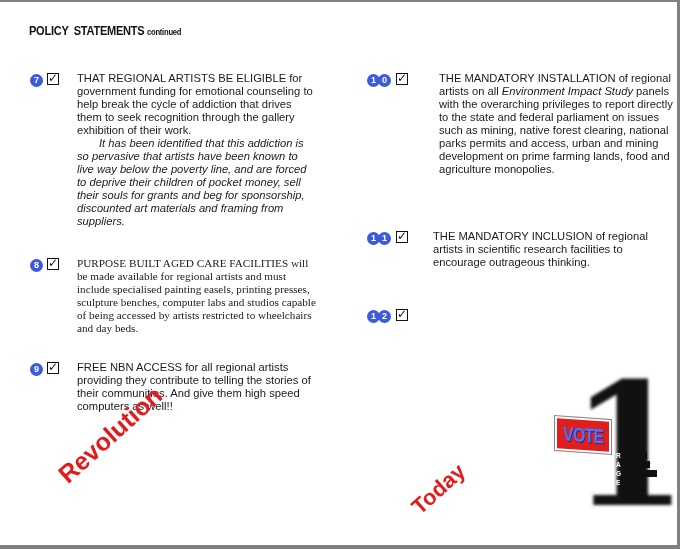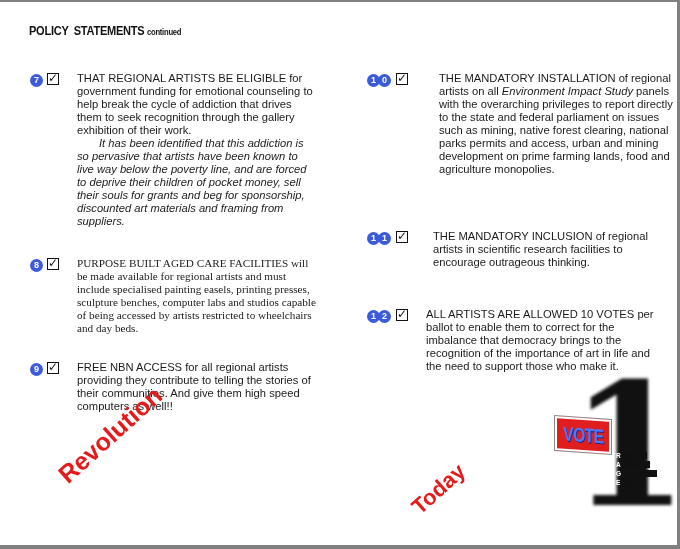--- a/index.html
+++ b/index.html
@@ -151,23 +151,20 @@
     <p>THE MANDATORY INCLUSION of regional artists in scientific research facilities to encourage outrageous thinking.</p>
   </div>
 </div>
 
 <div class="item" style="left:367px; top:308px; width:290px; height:70px;">
   <div class="badge" style="left:0;">
     <div class="dot">1</div>
     <div class="dot">2</div>
   </div>
   <div class="check" style="left:29px;">✓</div>
-  <div class="text" style="left:59px; width:235px;">
-    <p>ALL ARTISTS ARE ALLOWED 10 VOTES per ballot to enable them to correct for the imbalance that democracy brings to the recognition of the importance of art in life and the need to support those who make it.</p>
-  </div>
 </div>
 
 <div class="stamp rev">Revolution</div>
 <div class="stamp today">Today</div>
 
 <div class="big-one">1</div>
 <div class="vote">
   <span>VOTE</span>
 </div>
 <div class="rage">

